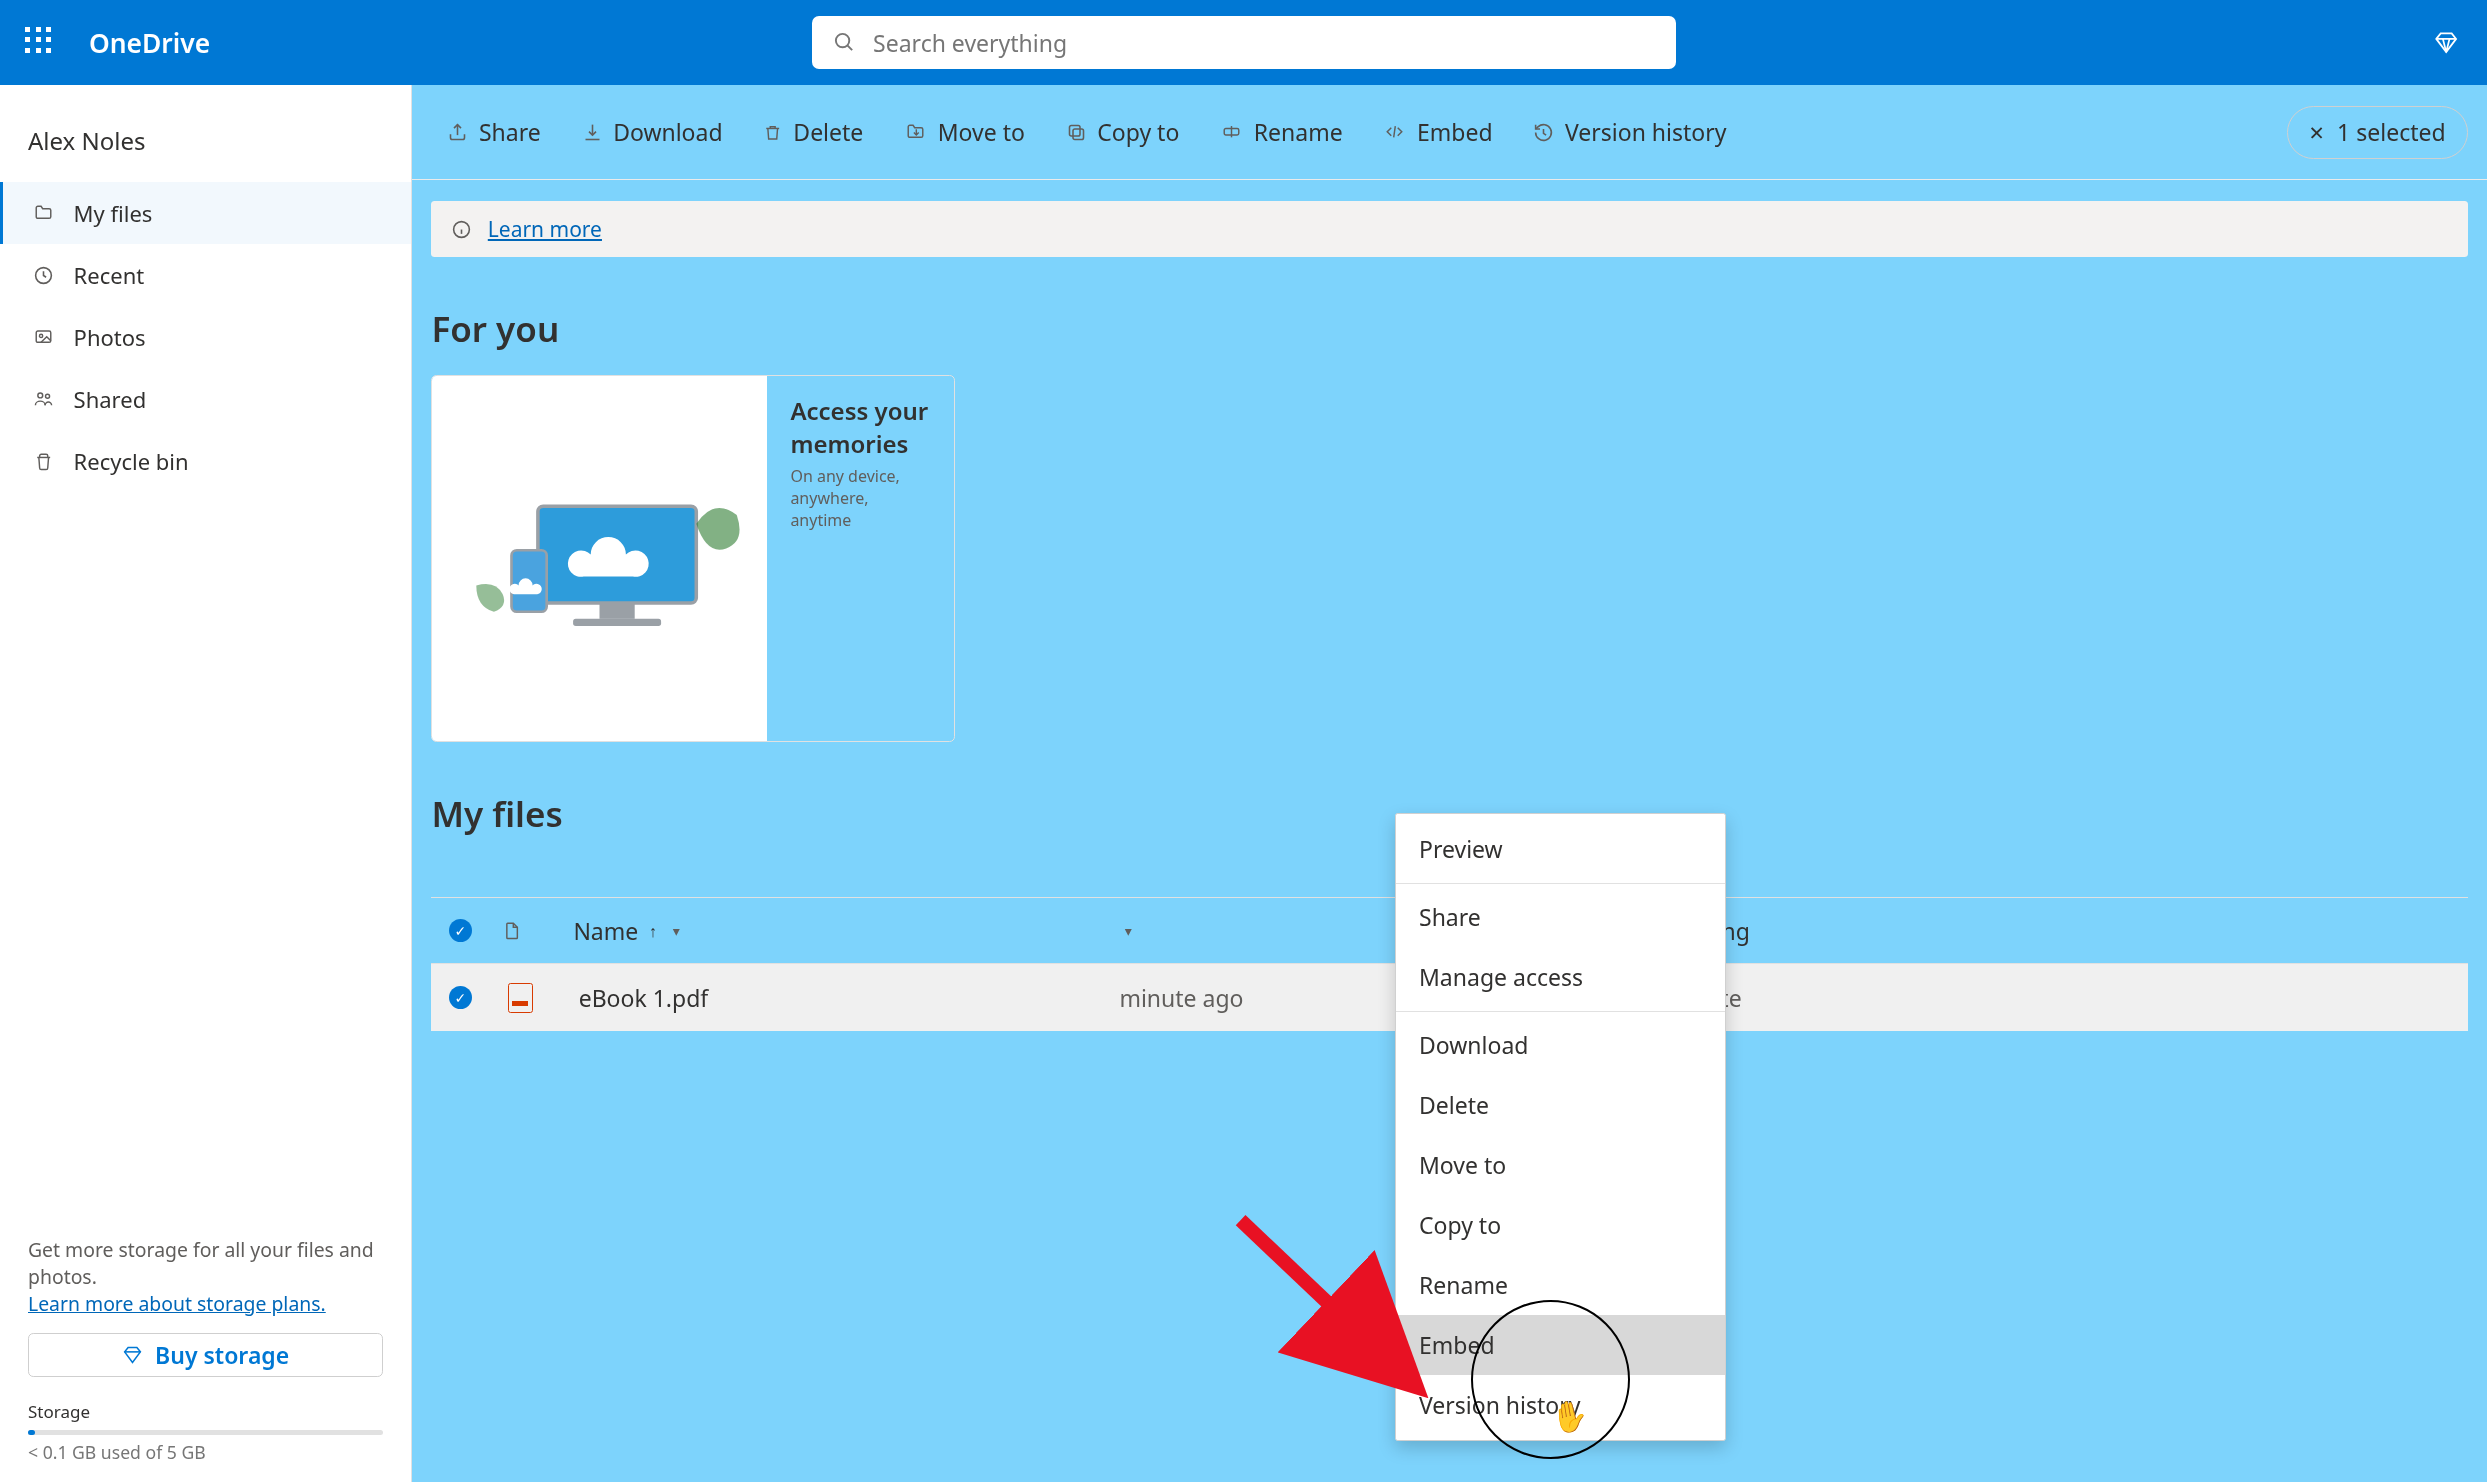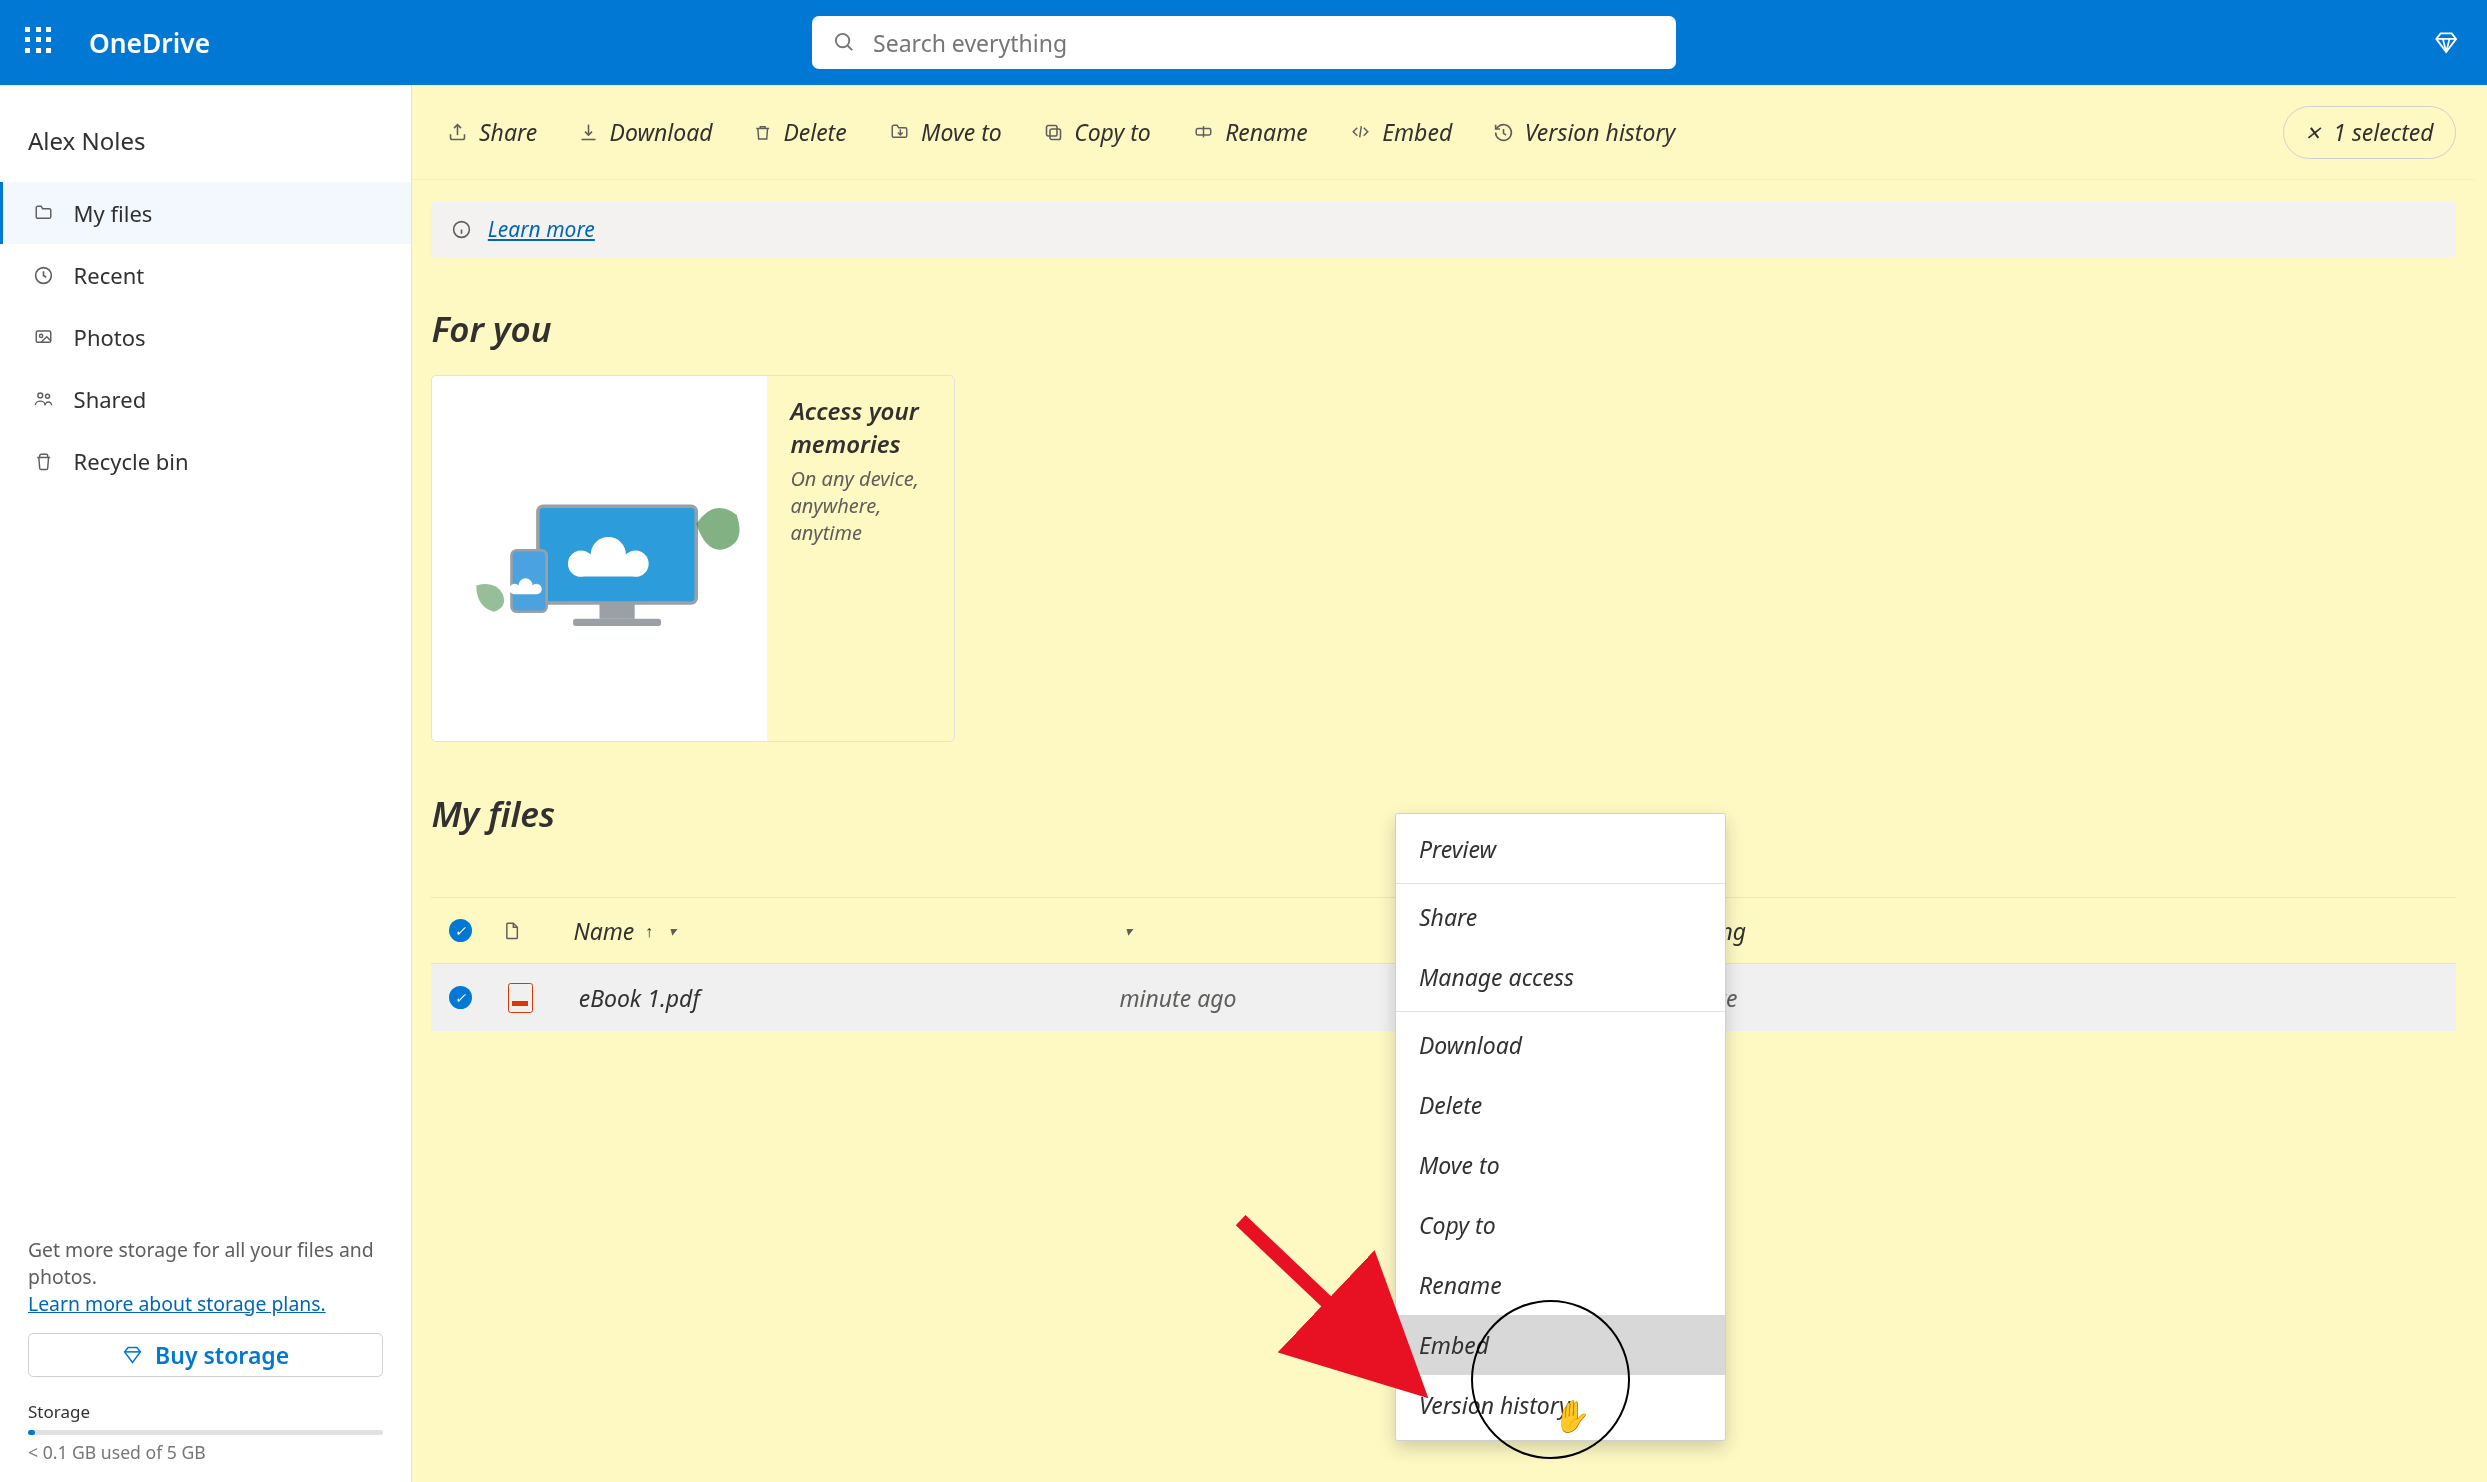--- a/index.html
+++ b/index.html
@@ -97,25 +97,24 @@
   cursor: pointer;
 }
 .storage-title { font-size: 17px; color: #323130; margin-top: 10.6px; margin-bottom: 7px; }
 .storage-bar { height: 5.3px; background: #e1e1e1; border-radius: 2.6px; width: 100%; margin-bottom: 5.3px; }
 .storage-bar > div { height: 100%; background:#0078d4; border-radius:2.6px; width:2%; }
 .storage-sub { font-size: 17.6px; color: #767676; }
 
 
 .main {
   flex: 1;
-  padding: 0 12px 0 0;
+  padding: 0 0 0 0;
   position: relative;
-  background: #fef9c3;
+  background: #7dd3fc;
   overflow: hidden;
-  font-style: italic;
 }
 .command-bar {
   height: 95px;
   display: flex;
   align-items: center;
   padding: 0 19.4px;
   border-bottom: 0.9px solid #ebebeb;
   gap: 8.8px;
 }
 .cmd {
@@ -171,21 +170,21 @@
   display: flex; flex-direction: row;
 }
 .for-you-illus {
   flex: 1;
   background: linear-gradient(#fff, #fff);
   display:flex; align-items:center; justify-content:center;
   position: relative;
 }
 .for-you-text { padding: 17.6px 23px 25px 23px; }
 .for-you-text .t1 { font-size: 24px; font-weight:600; color:#323130; margin-bottom:5.3px; }
-.for-you-text .t2 { font-size: 20px; color:#605e5c; }
+.for-you-text .t2 { font-size: 16px; color:#605e5c; }
 
 
 .filelist {
   margin: 0 19.4px;
 }
 .filelist-head, .filelist-row {
   display: grid;
   grid-template-columns: 71px 71px 317px 229px 300px 247px auto;
   align-items: center;
   height: 67px;

